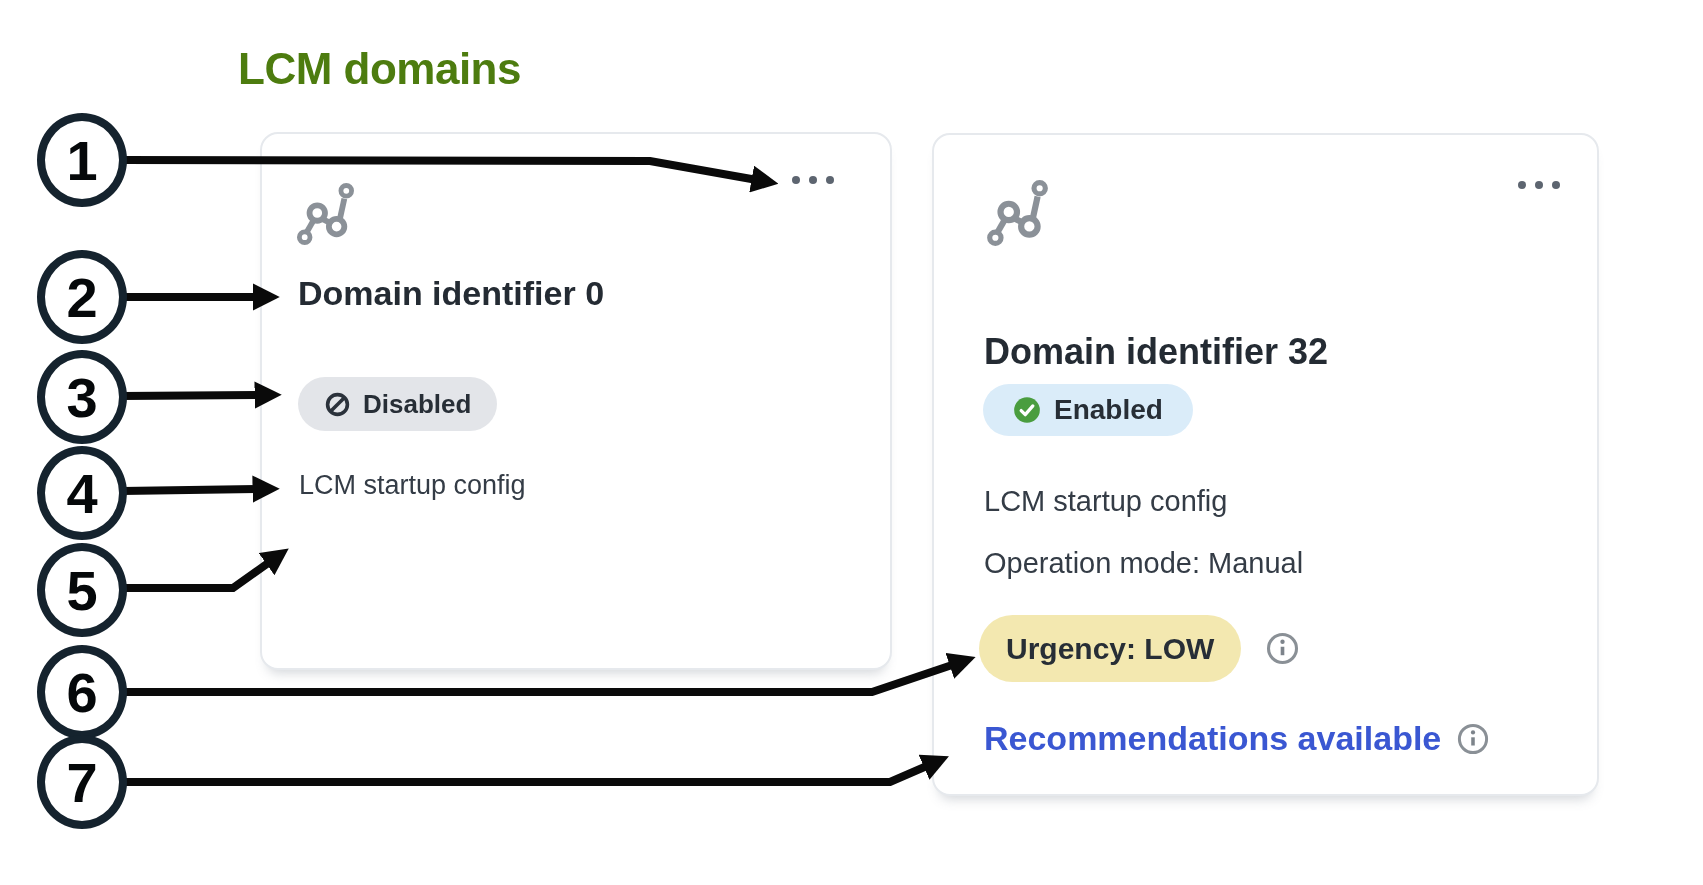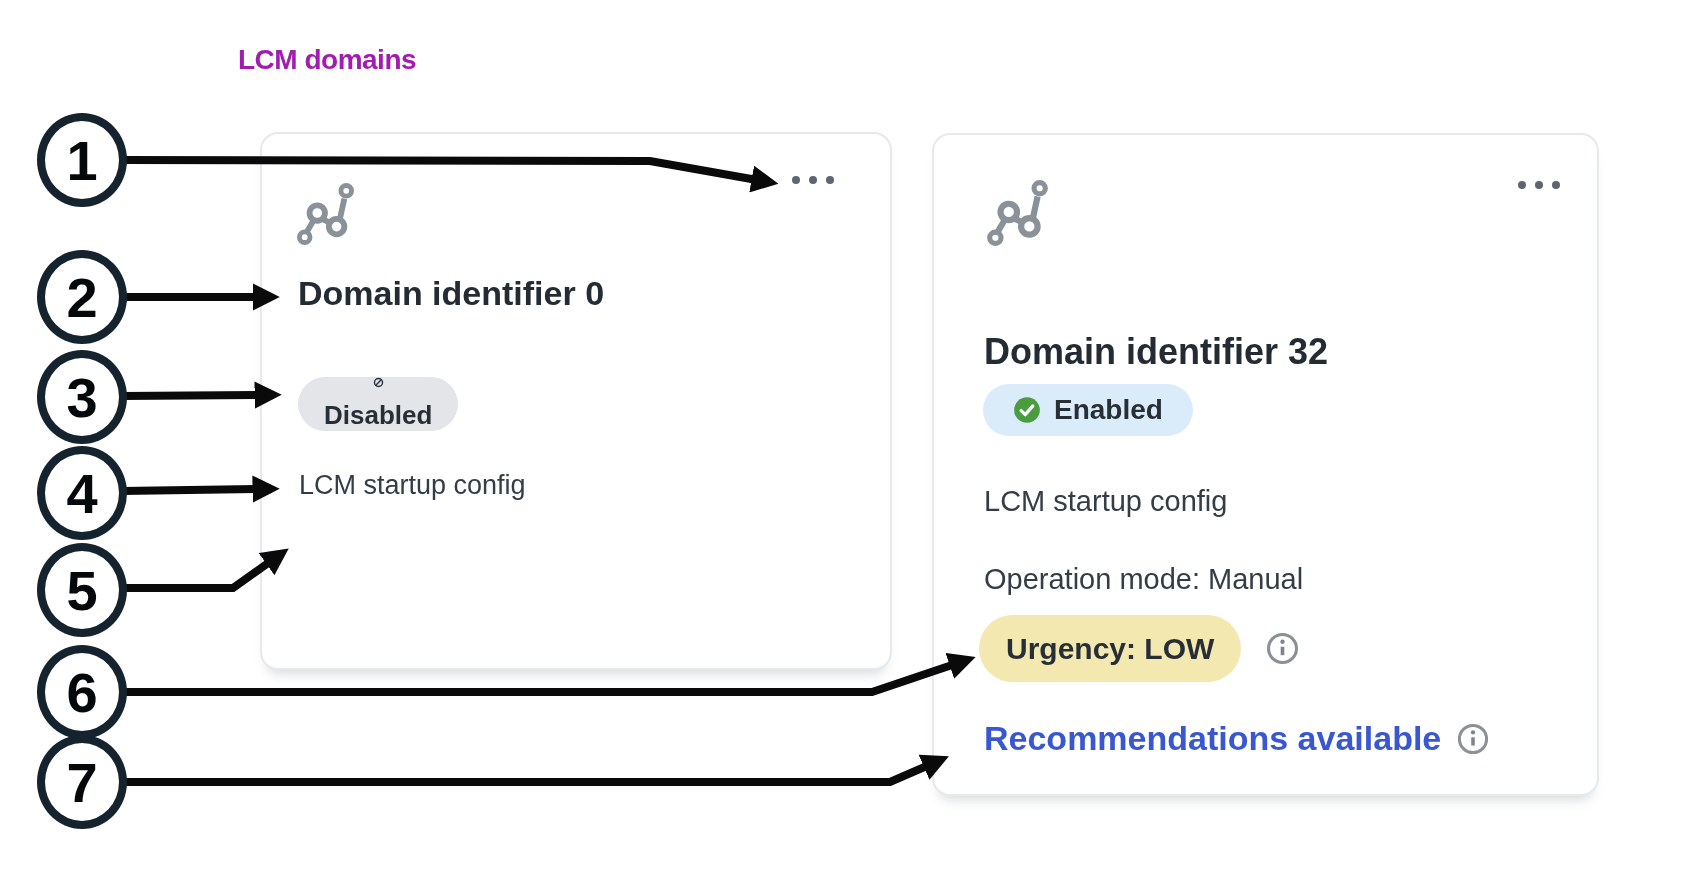--- a/index.html
+++ b/index.html
@@ -2,21 +2,21 @@
 <html><head>
 <meta charset="utf-8">
 <style>
   html,body{margin:0;padding:0;}
   body{
     width:1703px;height:885px;position:relative;background:#ffffff;
     font-family:"Liberation Sans", sans-serif;overflow:hidden;
   }
   .page-title{
     position:absolute;left:238px;top:44px;
-    font-size:28px;font-weight:700;color:#a21caf;letter-spacing:-0.5px;
+    font-size:44px;font-weight:700;color:#4d7c0f;letter-spacing:-0.5px;
   }
   
   .card{
     position:absolute;background:#ffffff;
     border:2px solid #e6e9ed;border-radius:18px;
     box-shadow:0 10px 12px -7px rgba(110,120,132,.30);
   }
   .card-1{left:260px;top:132px;width:628px;height:534px;}
   .card-2{left:932px;top:133px;width:663px;height:659px;}
   .card *{position:absolute;}
@@ -27,21 +27,21 @@
   }
   .menu-btn .dot{position:static;width:8px;height:8px;border-radius:50%;background:#5d6570;}
   .card-title{font-weight:700;color:#242b33;white-space:nowrap;}
   .card-1 .card-title{left:36px;top:140px;font-size:34px;}
   .card-2 .card-title{left:50px;top:148px;font-size:36px;margin-top:48px;}
   .badge{
     display:inline-flex;position:absolute;align-items:center;
     font-weight:700;color:#272e36;white-space:nowrap;
   }
   .badge > *{position:static;}
-  .badge-disabled{left:36px;top:243px;height:54px;padding:0 26px;gap:12px;border-radius:28px;background:#e3e5e9;font-size:26px;flex-direction:column;}
+  .badge-disabled{left:36px;top:243px;height:54px;padding:0 26px;gap:12px;border-radius:28px;background:#e3e5e9;font-size:26px;}
   .badge-enabled{left:49px;top:249px;height:52px;padding:0 30px;gap:13px;border-radius:32px;background:#daecf9;font-size:28px;}
   .badge-urgency{height:67px;padding:0 27px;border-radius:34px;background:#f3e8b0;font-size:30px;}
   .body-text{color:#343c46;white-space:nowrap;}
   .card-1 .body-text{left:37px;font-size:27px;}
   .card-2 .body-text{left:50px;font-size:29px;}
   .row{display:flex;align-items:center;}
   .row > *{position:static;}
   .link{font-weight:700;color:#3a57d2;text-decoration:none;white-space:nowrap;cursor:pointer;}
   .info-icon{display:block;flex:0 0 auto;cursor:pointer;}
   
@@ -114,21 +114,21 @@
 
   <div class="badge badge-enabled">
     <svg width="28" height="28" viewBox="0 0 24 24">
       <circle cx="12" cy="12" r="11" fill="#4a9d3f"></circle>
       <polyline points="7,12.5 10.5,16 17,8.5" fill="none" stroke="#ffffff" stroke-width="2.8" stroke-linecap="round" stroke-linejoin="round"></polyline>
     </svg>
     <span>Enabled</span>
   </div>
 
   <div class="body-text" style="top:350px;">LCM startup config</div>
-  <div class="body-text" style="top:428px;">Operation mode: Manual</div>
+  <div class="body-text" style="top:412px;">Operation mode: Manual</div>
 
   <div class="row" style="left:50px;top:584px;gap:15px;">
     <a class="link" style="font-size:34px;">Recommendations available</a>
     <svg class="info-icon" width="34" height="34" viewBox="0 0 24 24">
       <circle cx="12" cy="12" r="9.6" fill="none" stroke="#8a9096" stroke-width="2.1"></circle>
       <line x1="12" y1="10.8" x2="12" y2="16.6" stroke="#7d848b" stroke-width="2.5"></line>
       <circle cx="12" cy="7.4" r="1.5" fill="#7d848b"></circle>
     </svg>
   </div>
 

